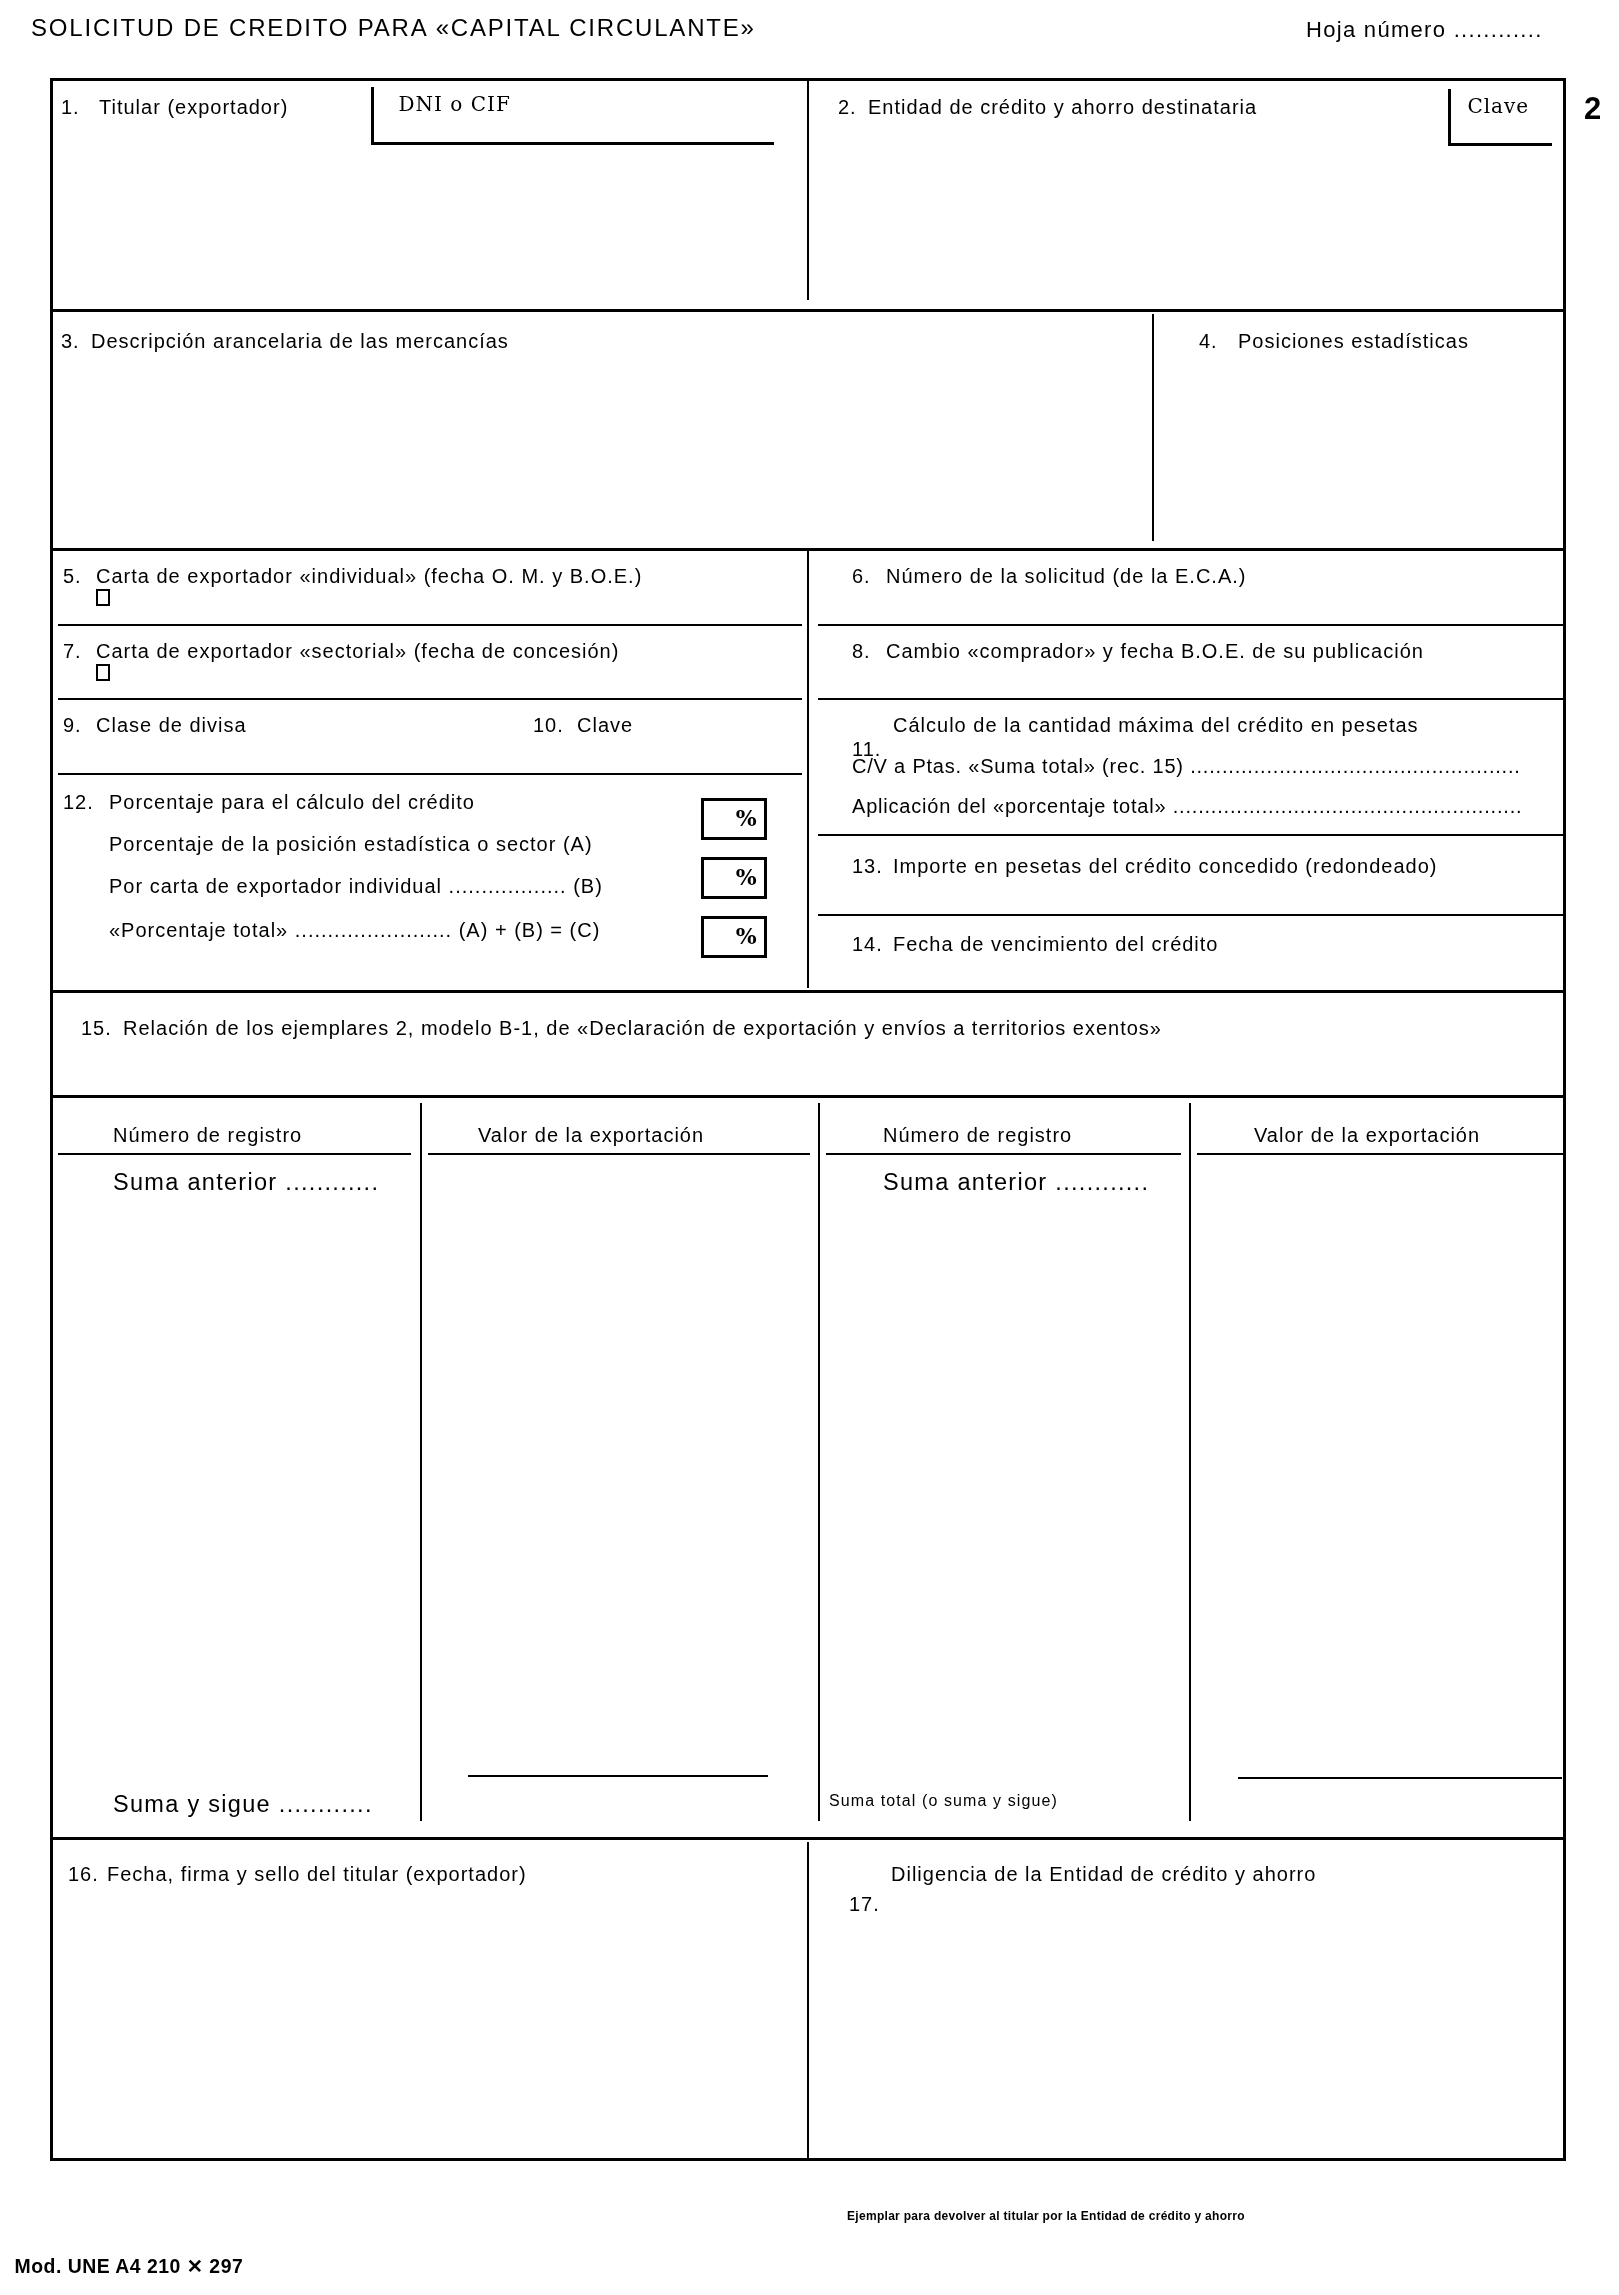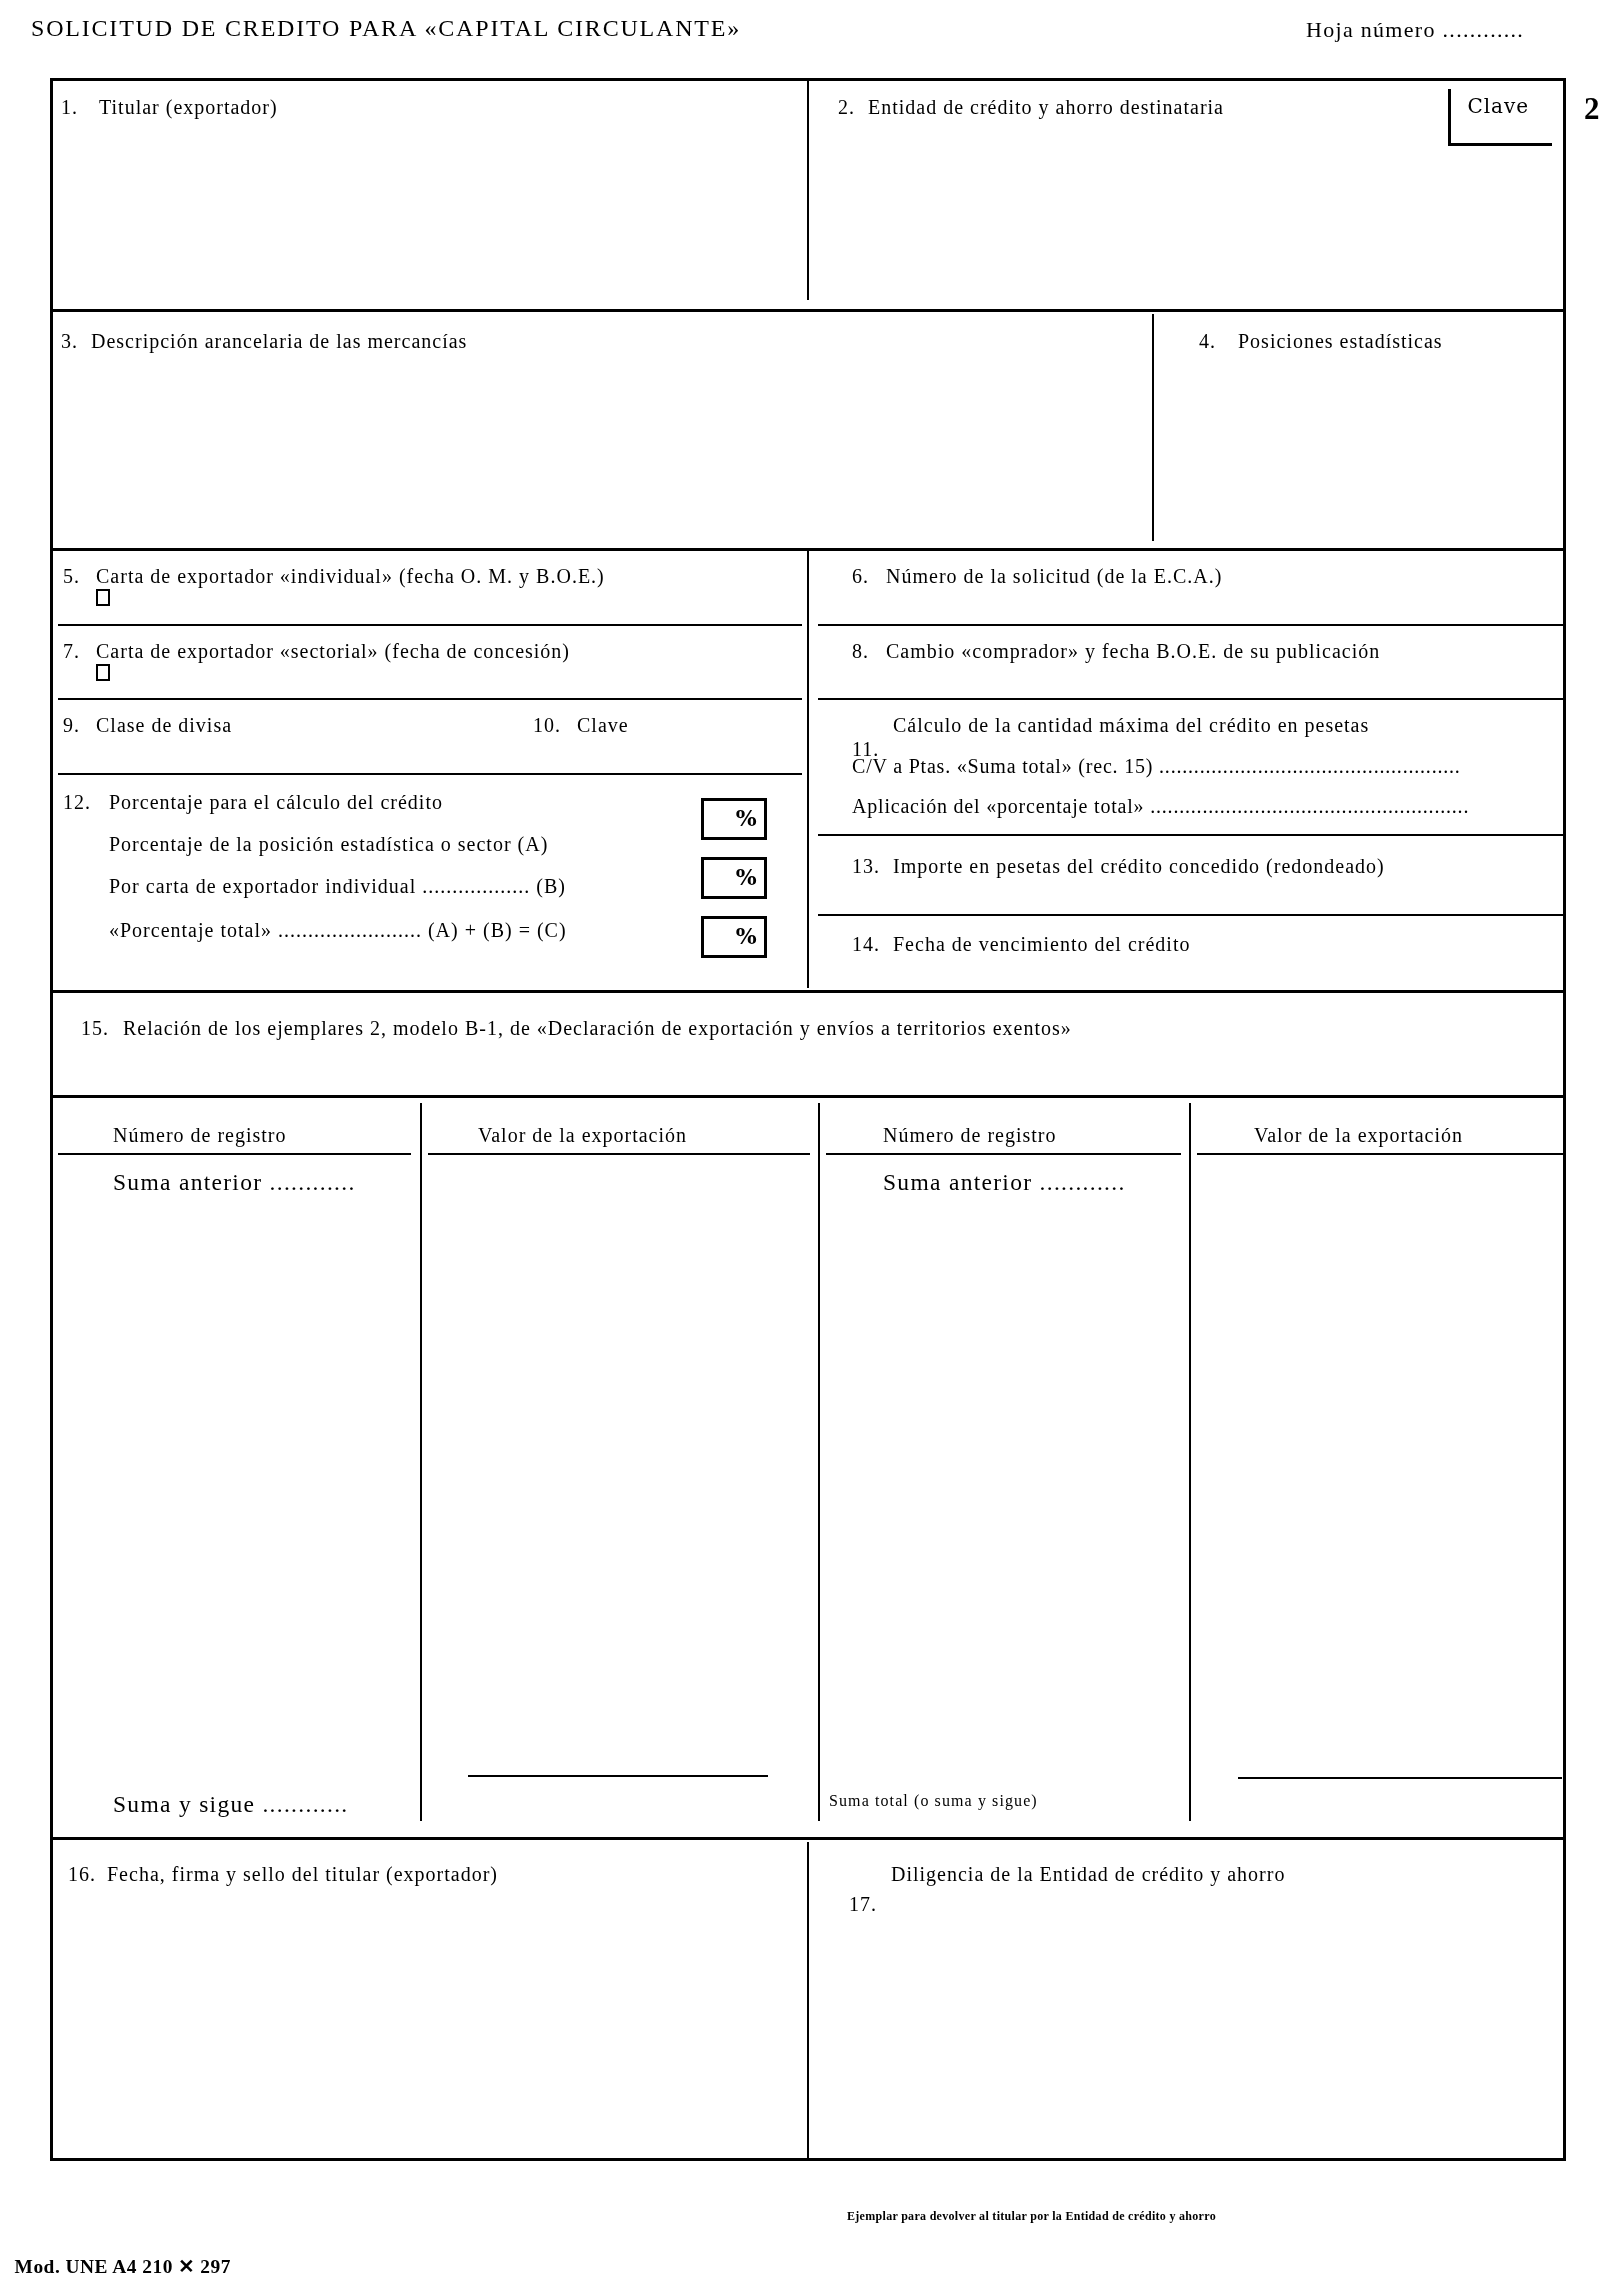--- a/index.html
+++ b/index.html
@@ -16,21 +16,21 @@
     width: 1620px;
     height: 2295px;
     background: #ffffff;
     overflow: hidden;
   }
 
   
   .t {
     position: absolute;
     white-space: nowrap;
-    font-family: Liberation Serif, serif;
+    font-family: Liberation Sans, sans-serif;
     letter-spacing: 1px;
     font-size: 20px;
     line-height: 1.1;
   }
 
   
   #doc-title {
     left: 31px;
     top: 14.6px;
     font-size: 24px;
@@ -149,20 +149,25 @@
 
   <div class="vr" style="left:1563px; top:78px; height:2083px;"></div>
 
   <div class="hr" style="left:50px; top:2158px; width:1516px;"></div>
 
   <div class="vr thin" style="left:807px; top:81px; height:219px;"></div>
 
   <div class="t" style="left:61px; top:96px;">1.</div>
   <div class="t" style="left:99px; top:96px;">Titular (exportador)</div>
 
+  <div class="lbox" style="left:371px; top:87px; width:403px; height:58px;">
+    <div class="lv"></div>
+    <div class="lh"></div>
+    <div class="lt">DNI o CIF</div>
+  </div>
 
   <div class="t" style="left:838px; top:96px;">2.</div>
   <div class="t" style="left:868px; top:96px;">Entidad de crédito y ahorro destinataria</div>
 
   <div class="lbox" style="left:1448px; top:89px; width:104px; height:57px;">
     <div class="lv"></div>
     <div class="lh"></div>
     <div class="lt" style="left:19.4px;">Clave</div>
   </div>
 

